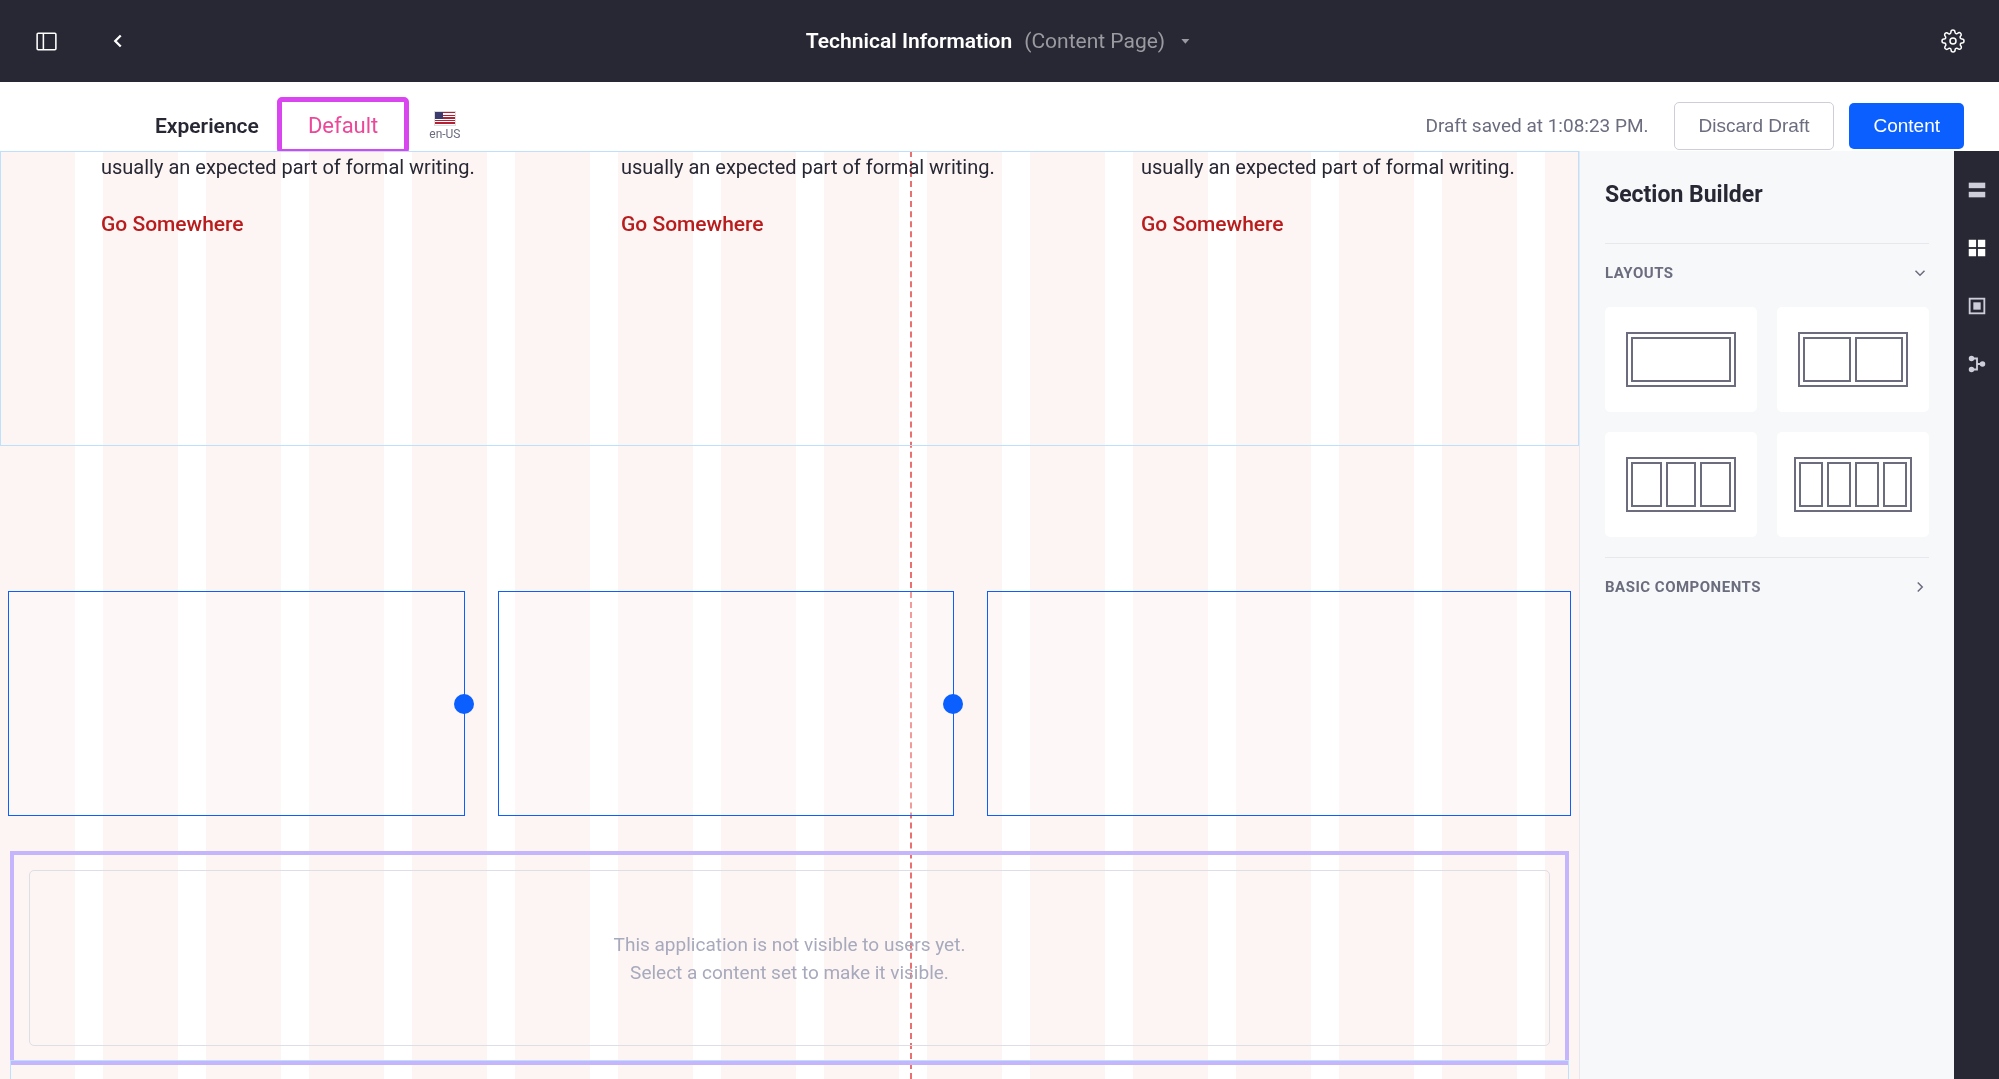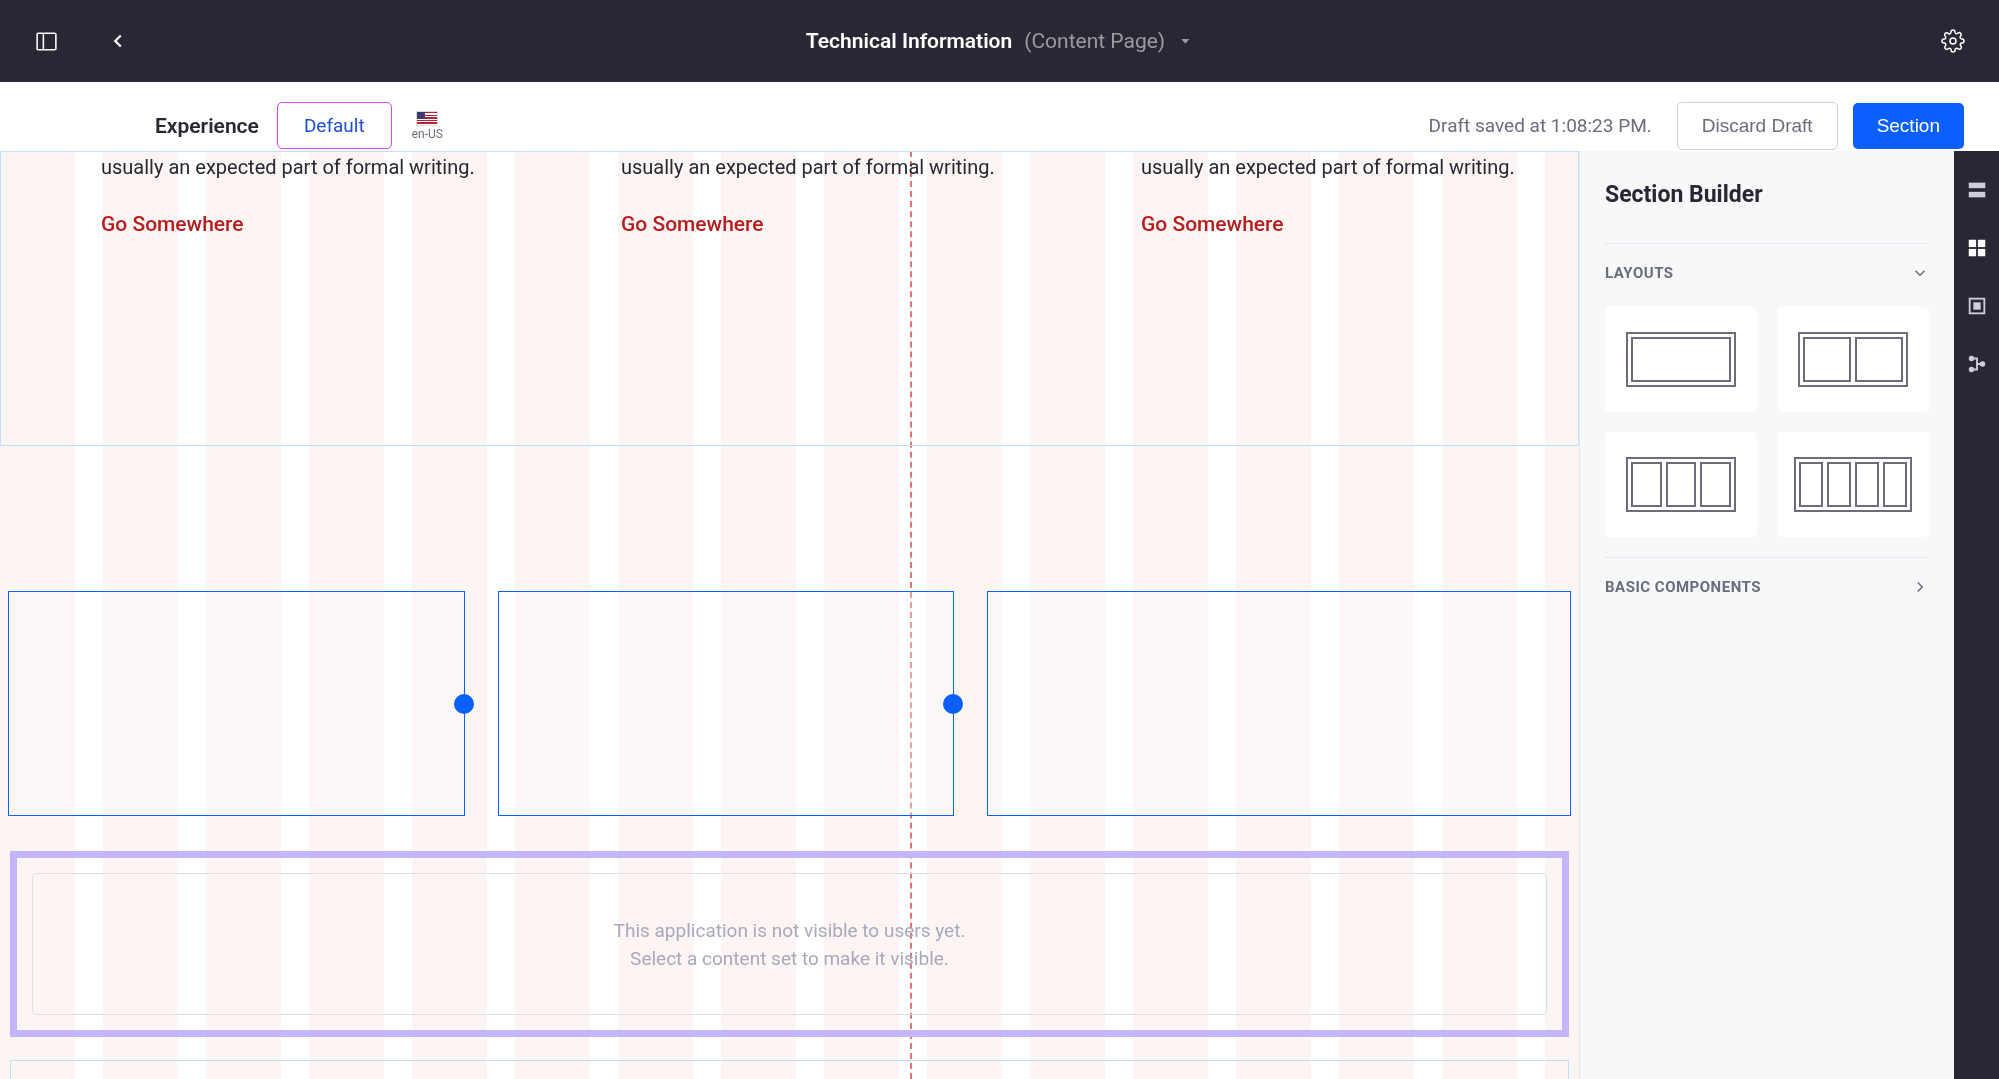--- a/index.html
+++ b/index.html
@@ -8,21 +8,21 @@
 .top-bar { height: 82px; background: #272833; display: flex; align-items: center; padding: 0 30px; position: relative; }
 .top-bar .left-icons { display: flex; align-items: center; gap: 40px; }
 .top-bar .icon-btn { width: 32px; height: 32px; display: flex; align-items: center; justify-content: center; color: #fff; cursor: pointer; }
 .top-bar .center { position: absolute; left: 50%; transform: translateX(-50%); display: flex; align-items: center; gap: 12px; }
 .top-bar .title { color: #fff; font-size: 21px; font-weight: 600; text-align: center; }
 .top-bar .subtitle { color: #9a9aa0; font-size: 21px; }
 .top-bar .right-icons { margin-left: auto; }
 
 .sub-bar { height: 88px; border-bottom: 1px solid #e7e7ed; display: flex; align-items: center; padding: 0 35px 0 155px; background:#fff; }
 .sub-bar .experience-label { font-size: 21px; font-weight: 600; color: #272833; margin-right: 18px; }
-.sub-bar .experience-select { border: 1px solid #d946ef; border-radius: 5px; padding: 11px 26px; font-size: 19px; color: #1d4ed8; cursor:pointer; }
+.sub-bar .experience-select { border: 5px solid #d946ef; border-radius: 5px; padding: 11px 26px; font-size: 22px; color: #ec4899; cursor:pointer; }
 .sub-bar .locale { display: flex; flex-direction: column; align-items: center; margin-left: 20px; font-size: 12px; color: #6b6c7e; gap: 1px; cursor:pointer; }
 .sub-bar .flag { width: 22px; height: 15px; background: linear-gradient(to bottom, #b22234 0%, #b22234 10%, #fff 10%, #fff 20%, #b22234 20%, #b22234 30%, #fff 30%, #fff 40%, #b22234 40%, #b22234 50%, #fff 50%, #fff 60%, #b22234 60%, #b22234 70%, #fff 70%, #fff 80%, #b22234 80%, #b22234 90%, #fff 90%); position: relative; border:1px solid #ddd; }
 .sub-bar .flag::before { content:""; position:absolute; top:0; left:0; width:40%; height:55%; background:#3c3b6e; }
 .sub-bar .spacer { flex:1; }
 .sub-bar .draft-saved { color:#6b6c7e; font-size:19px; margin-right:25px; }
 .sub-bar .btn { padding: 12px 24px; border-radius: 5px; font-size: 19px; cursor: pointer; }
 .sub-bar .btn-secondary { border:1px solid #cdced9; background:#fff; color:#6b6c7e; margin-right:15px; }
 .sub-bar .btn-primary { border:none; background:#0b5fff; color:#fff; font-weight:500; }
 
 .workspace { position: absolute; top:151px; left:0; right:0; bottom:0; display:flex; }
@@ -39,21 +39,21 @@
 .col1a { left:100px; top:0; width:380px; }
 .col1b { left:620px; top:0; width:380px; }
 .col1c { left:1140px; top:0; width:380px; }
 
 .dropzone-row { position:absolute; top:440px; left:8px; right:8px; height:225px; display:flex; gap:33px; }
 .dropzone { flex:1; border:1.5px solid #0b5fff; background:rgba(255,255,255,0.3); position:relative; }
 .dropzone.wide { flex:1.28; }
 .drag-handle { position:absolute; top:50%; transform:translateY(-50%); width:20px; height:20px; background:#0b5fff; border-radius:50%; cursor:ew-resize; }
 .drag-handle.right { right:-10px; }
 
-.section2 { position:absolute; top:700px; left:10px; right:10px; height:186px; border:7px solid #c4b5fd; padding:15px; }
+.section2 { position:absolute; top:700px; left:10px; right:10px; height:214px; border:4px solid #c4b5fd; padding:15px; }
 .info-box { border:1px solid #dedfe6; border-radius:5px; height:100%; display:flex; flex-direction:column; align-items:center; justify-content:center; gap:5px; }
 .info-box p { color:#a7a9bc; font-size:19px; }
 
 .section3 { position:absolute; top:909px; left:10px; right:10px; border:1px solid #bde0ff; padding:25px 15px; }
 
 .right-panel { width:375px; background:#f7f8f9; border-left:1px solid #e7e7ed; padding:30px 25px; }
 .right-panel h3 { font-size:23px; font-weight:700; color:#272833; margin-bottom:35px; }
 .panel-section { border-top:1px solid #e7e7ed; padding:20px 0; }
 .panel-section .header-row { display:flex; justify-content:space-between; align-items:center; cursor:pointer; }
 .panel-section .header-row span { font-size:15px; font-weight:700; letter-spacing:0.5px; color:#6b6c7e; }
@@ -107,21 +107,21 @@
   <div class="experience-select">
     <span>Default</span>
   </div>
   <div class="locale">
     <div class="flag"></div>
     <span>en-US</span>
   </div>
   <div class="spacer"></div>
   <span class="draft-saved">Draft saved at 1:08:23 PM.</span>
   <button class="btn btn-secondary">Discard Draft</button>
-  <button class="btn btn-primary">Section</button>
+  <button class="btn btn-primary">Content</button>
 </div>
 
 <div class="workspace">
   <div class="canvas-area">
     <div class="grid-bg"></div>
     <div class="center-line"></div>
 
     <div class="content1">
       <div class="col col1a">
         <p class="card-text">usually an expected part of formal writing.</p>

